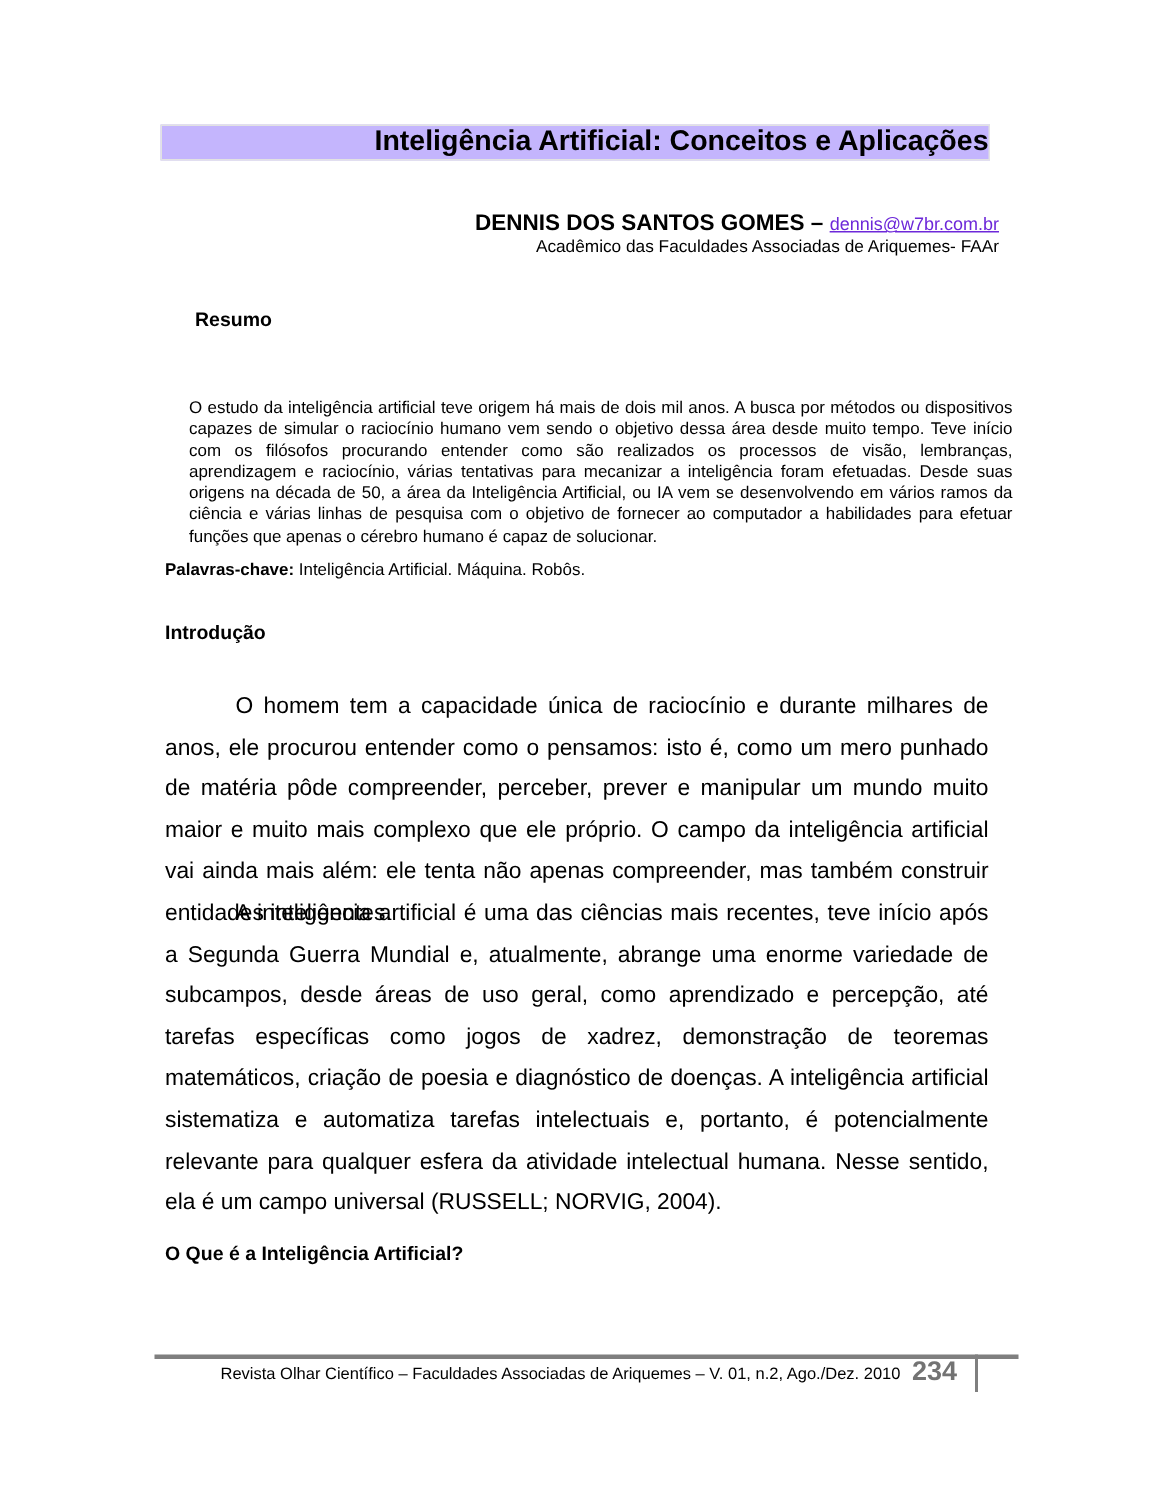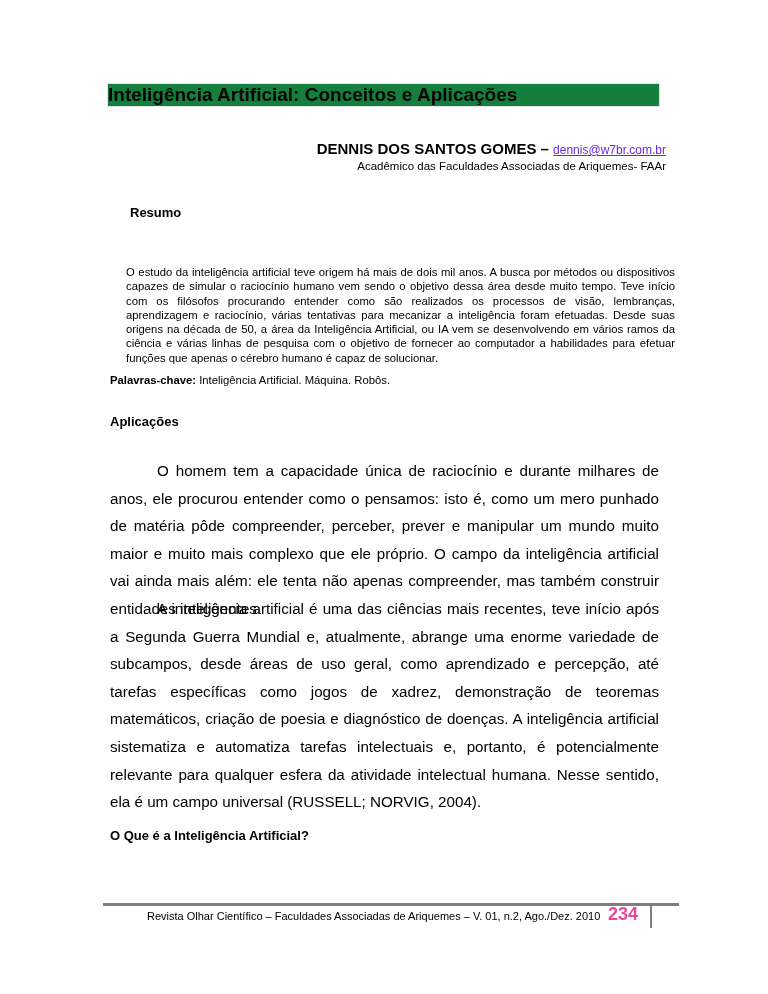--- a/index.html
+++ b/index.html
@@ -1,22 +1,22 @@
 <!DOCTYPE html>
 <html><head>
 <meta charset="utf-8">
 <style>
   html, body { margin: 0; padding: 0; background: #ffffff; }
   body { width: 768px; height: 994px; position: relative; overflow: hidden;
          font-family: "Liberation Sans", sans-serif; color: #000; }
   .page { position: absolute; left: 0; top: 0; width: 768px; height: 994px; }
 
   .title-bar { position: absolute; left: 107px; top: 83px; width: 553px; height: 24px;
-               background: #15803d; border: 1px solid #e2e2e2; box-sizing: border-box;
-               text-align: left; }
+               background: #c4b5fd; border: 1px solid #e2e2e2; box-sizing: border-box;
+               text-align: right; }
   .title { font-weight: bold; font-size: 19px; line-height: 22px; margin: 0; }
 
   .author-block { position: absolute; right: 102px; top: 140px; text-align: right; }
   .author-line { font-size: 15px; line-height: 18px; font-weight: bold; white-space: nowrap; }
   .author-email { font-weight: normal; font-size: 12px; color: #6d28d9; text-decoration: underline; }
   .affiliation { font-size: 11.5px; line-height: 14px; white-space: nowrap; }
 
   .h-section { position: absolute; left: 110px; font-weight: bold; font-size: 13px; margin: 0; }
 
   .abstract { position: absolute; left: 110px; top: 249px; width: 549px;
@@ -50,26 +50,26 @@
   </div>
 
   <h2 class="h-section" style="top:205px;margin-left:20px;">Resumo</h2>
 
   <p class="abstract">O estudo da inteligência artificial teve origem há mais de dois mil anos. A busca por métodos ou dispositivos capazes de simular o raciocínio humano vem sendo o objetivo dessa área desde muito tempo. Teve início com os filósofos procurando entender como são realizados os processos de visão, lembranças, aprendizagem e raciocínio, várias tentativas para mecanizar a inteligência foram efetuadas. Desde suas origens na década de 50, a área da Inteligência Artificial, ou IA vem se desenvolvendo em vários ramos da ciência e várias linhas de pesquisa com o objetivo de fornecer ao computador a habilidades para efetuar funções que apenas o cérebro humano é capaz de solucionar.</p>
 
   <p class="keywords">
     <span class="kw-label">Palavras-chave:</span><span> Inteligência Artificial. Máquina. Robôs.</span>
   </p>
 
-  <h2 class="h-section" style="top:414px;">Aplicações</h2>
+  <h2 class="h-section" style="top:414px;">Introdução</h2>
 
   <p class="body-text" style="top:457px;">O homem tem a capacidade única de raciocínio e durante milhares de anos, ele procurou entender como o pensamos: isto é, como um mero punhado de matéria pôde compreender, perceber, prever e manipular um mundo muito maior e muito mais complexo que ele próprio. O campo da inteligência artificial vai ainda mais além: ele tenta não apenas compreender, mas também construir entidades inteligentes.</p>
 
   <p class="body-text" style="top:595px;">A inteligência artificial é uma das ciências mais recentes, teve início após a Segunda Guerra Mundial e, atualmente, abrange uma enorme variedade de subcampos, desde áreas de uso geral, como aprendizado e percepção, até tarefas específicas como jogos de xadrez, demonstração de teoremas matemáticos, criação de poesia e diagnóstico de doenças. A inteligência artificial sistematiza e automatiza tarefas intelectuais e, portanto, é potencialmente relevante para qualquer esfera da atividade intelectual humana. Nesse sentido, ela é um campo universal (RUSSELL; NORVIG, 2004).</p>
 
   <h2 class="h-section" style="top:828px;">O Que é a Inteligência Artificial?</h2>
 
   <div class="footer-rule"></div>
   <div class="footer-vrule"></div>
   <div class="footer-text">Revista Olhar Científico – Faculdades Associadas de Ariquemes – V. 01, n.2, Ago./Dez. 2010</div>
-  <div class="page-number" style="color: #ec4899;">234</div>
+  <div class="page-number" style="color: #737373;">234</div>
 
 </div>
 
 </body></html>

